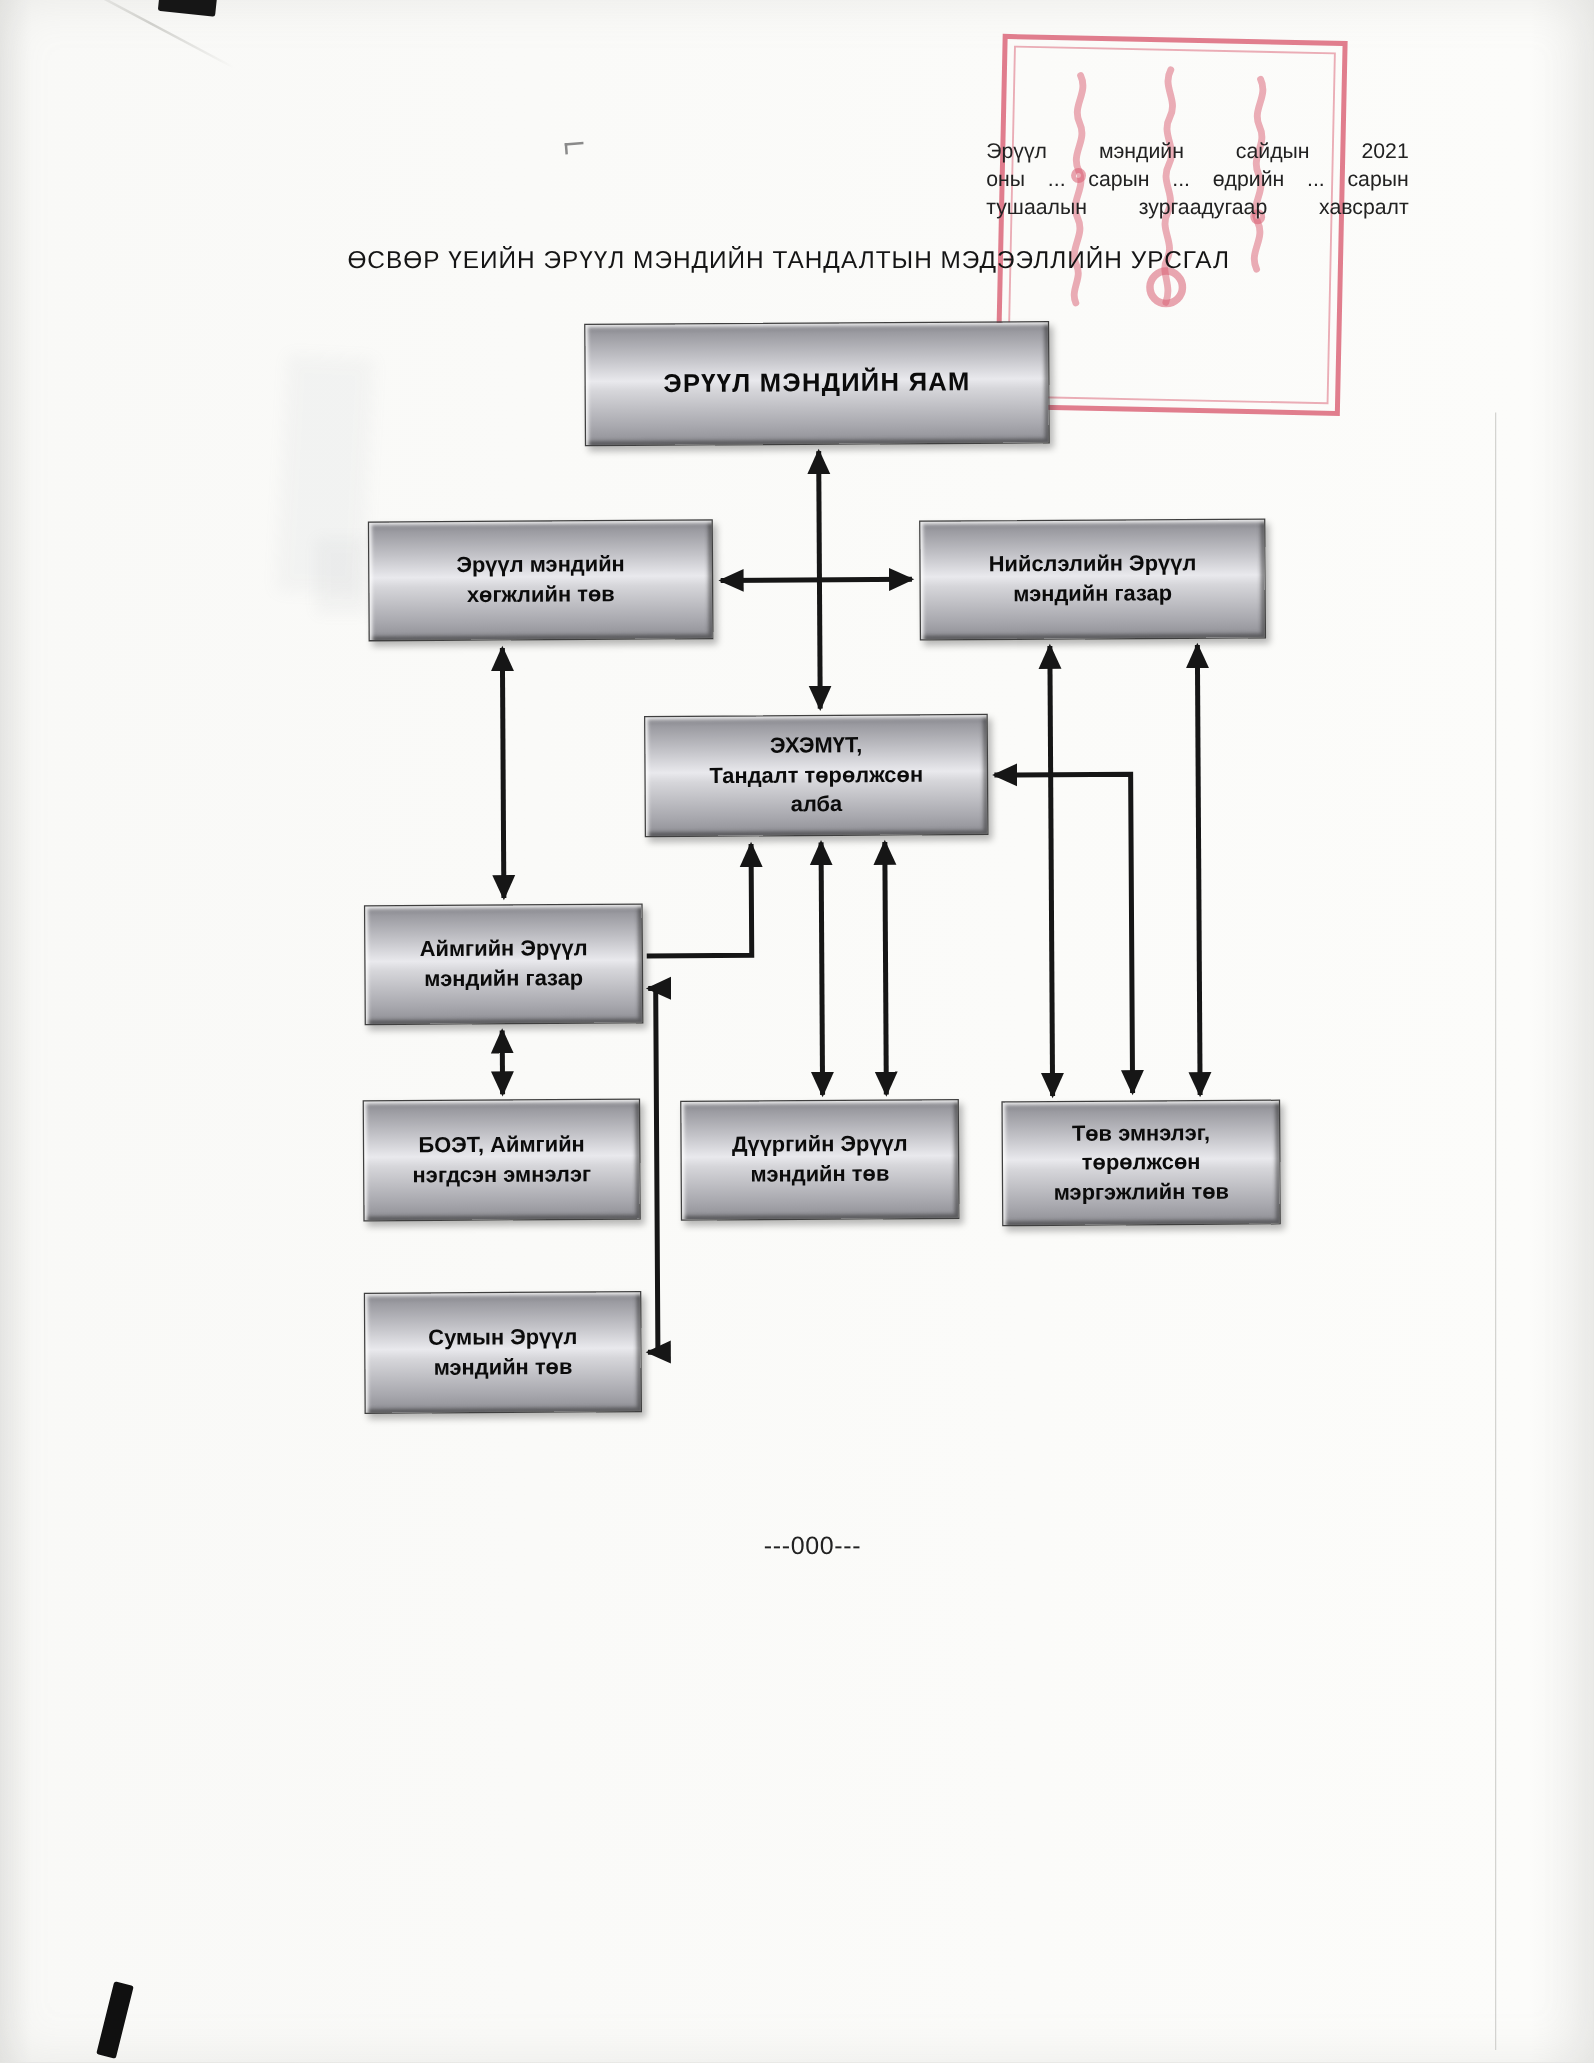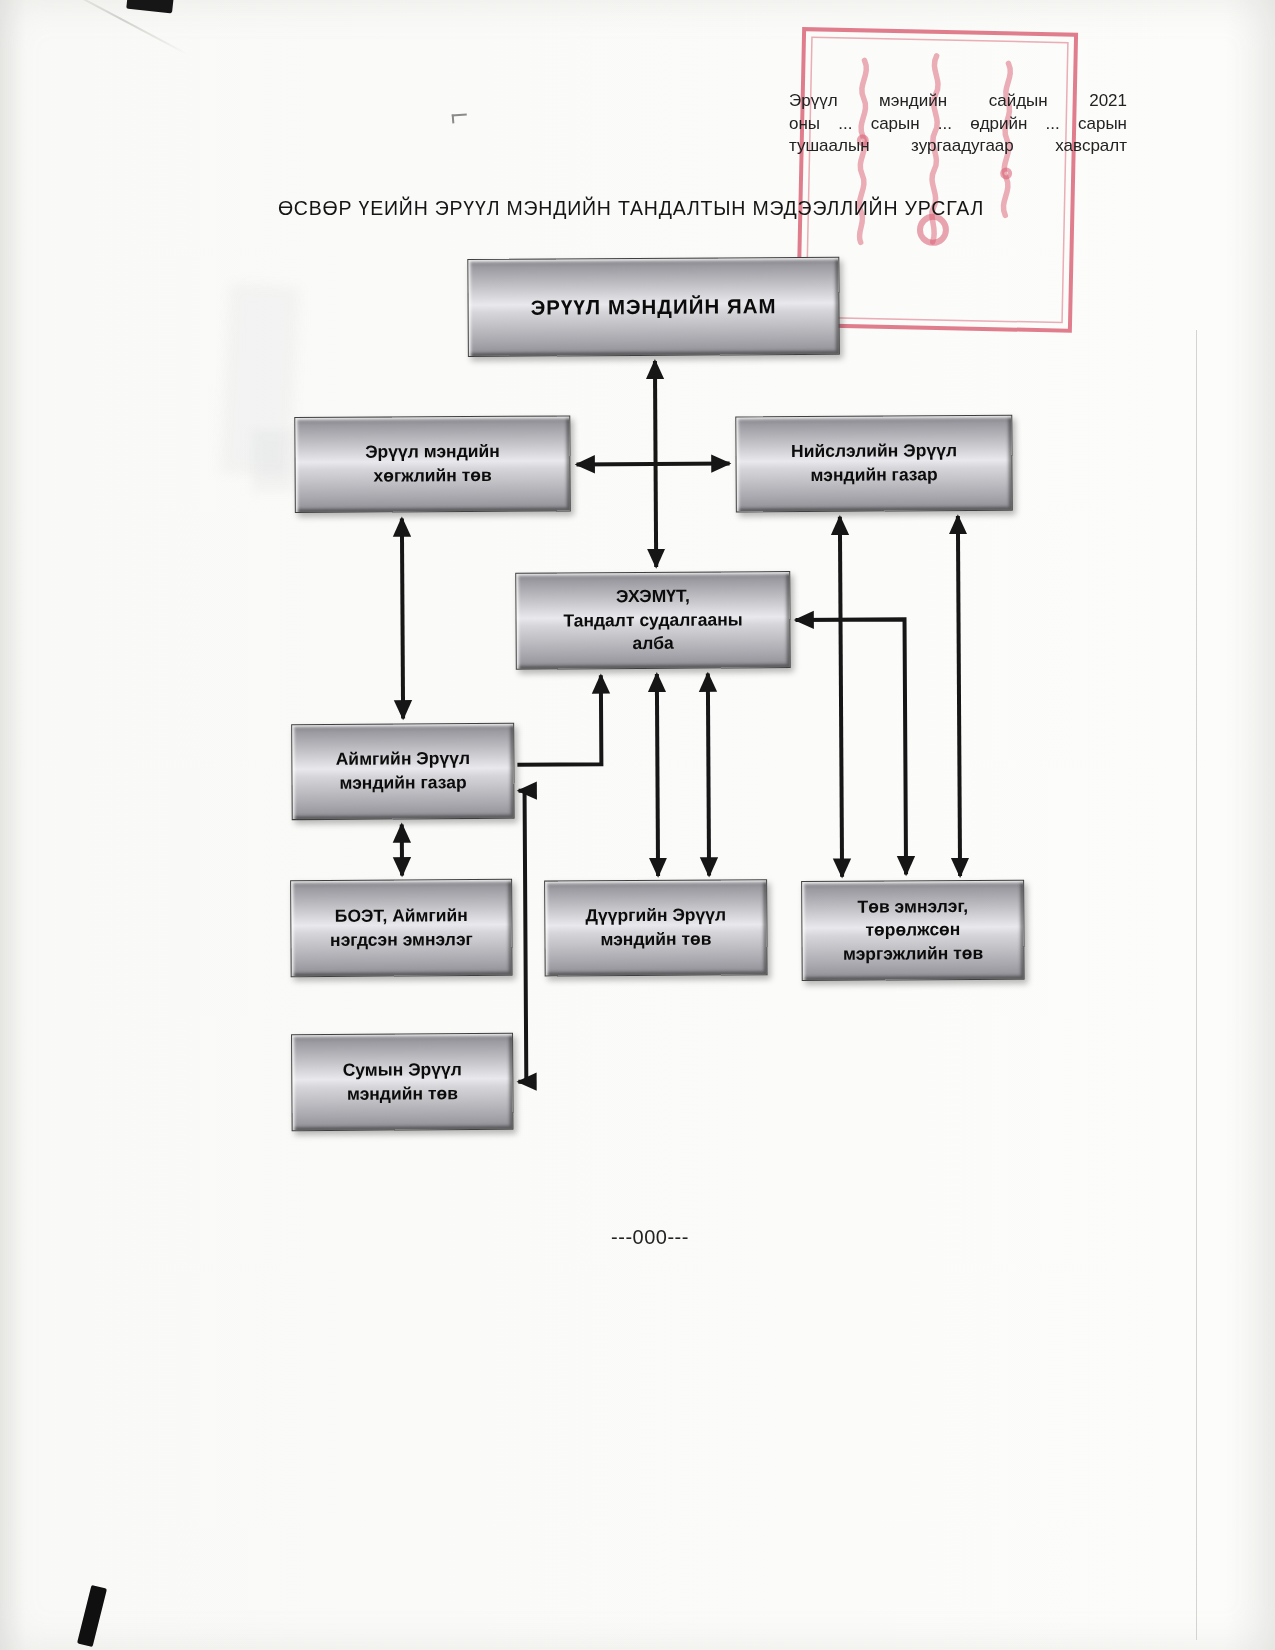--- a/index.html
+++ b/index.html
@@ -22,21 +22,21 @@
   .edge-line{left:1196px;top:330px;width:1px;height:1310px;background:#c9c9c5;opacity:.8;z-index:1;}
   .tick-mark{left:452px;top:114px;width:13px;height:7px;border-left:2px solid #8a8a8a;border-top:2px solid #8a8a8a;transform:rotate(-4deg);z-index:1;}
   .ghost1{left:225px;top:285px;width:70px;height:190px;background:#9aa0a8;opacity:.07;filter:blur(6px);transform:rotate(3deg);z-index:1;}
   .ghost2{left:252px;top:430px;width:42px;height:62px;background:#8a9098;opacity:.06;filter:blur(5px);z-index:1;}
 
   
   .stamp{position:absolute;left:794px;top:22px;z-index:1;transform:rotate(1.2deg);}
 
   
   .annotation{
-    position:absolute;left:789px;top:90px;width:338px;z-index:3;
+    position:absolute;left:789px;top:110px;width:338px;z-index:3;
     font-size:17px;line-height:1.33;color:#222;
   }
   .annotation .jline{text-align:justify;text-align-last:justify;}
   .doc-title{
     position:absolute;left:231px;top:197px;width:800px;z-index:3;
     text-align:center;font-size:19.5px;font-weight:normal;letter-spacing:.8px;
     color:#151515;white-space:nowrap;
   }
 
   
@@ -136,21 +136,21 @@
     <div class="node" id="node-hugjil">
       <span class="node-label">Эрүүл мэндийн
 хөгжлийн төв</span>
     </div>
     <div class="node" id="node-niislel">
       <span class="node-label">Нийслэлийн Эрүүл
 мэндийн газар</span>
     </div>
     <div class="node" id="node-ehemut">
       <span class="node-label">ЭХЭМҮТ,
-Тандалт судалгааны
+Тандалт төрөлжсөн
 алба</span>
     </div>
     <div class="node" id="node-aimag">
       <span class="node-label">Аймгийн Эрүүл
 мэндийн газар</span>
     </div>
     <div class="node" id="node-boet">
       <span class="node-label">БОЭТ, Аймгийн
 нэгдсэн эмнэлэг</span>
     </div>

